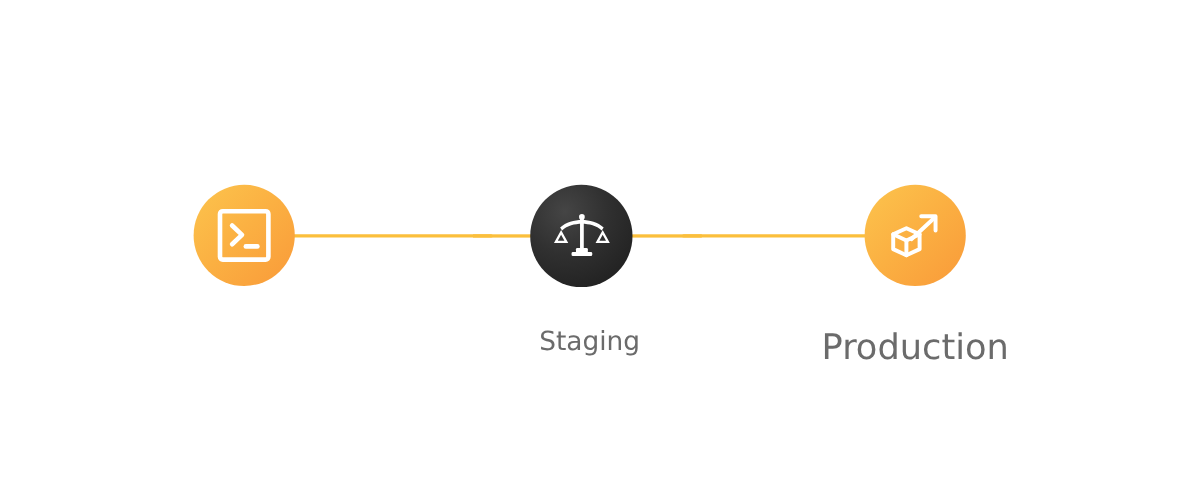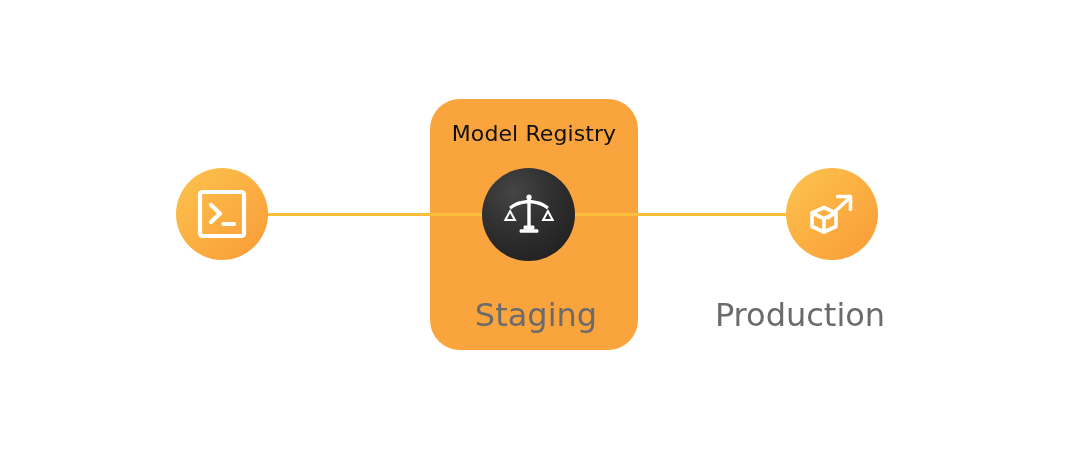--- a/index.html
+++ b/index.html
@@ -54,21 +54,21 @@
     font-size: 22px;
     color: #111111;
     letter-spacing: 0.1px;
   }
   #staging-card-label {
     position: absolute;
     left: 0;
     right: 0;
     top: 296px;
     text-align: center;
-    font-size: 32px;
+    font-size: 24px;
     color: #6b6b6b;
     z-index: 4;
   }
 
   
   #connector-through {
     position: absolute;
     left: 430px;
     top: 213px;
     width: 208px;
@@ -110,21 +110,21 @@
   
   .stage-label {
     position: absolute;
     top: 296px;
     text-align: center;
     font-size: 32px;
     color: #6b6b6b;
     white-space: nowrap;
   }
   #label-experimentation { left: 22px;  width: 400px; }
-  #label-production      { left: 600px; width: 400px; }
+  #label-production      { left: 632px; width: 400px; }
 
   .icon-svg { display: block; }
 </style>
 </head>
 <body>
 
 <div id="stage">
 
   <div class="connector" id="connector-left"></div>
   <div class="connector" id="connector-right"></div>
@@ -132,23 +132,20 @@
   <div class="stage-node" id="node-experimentation">
     <span>
       <svg class="icon-svg" width="56" height="56" viewBox="0 0 56 56" fill="none" stroke="#ffffff" stroke-width="4.2" stroke-linecap="round" stroke-linejoin="round">
         <rect x="6" y="6" width="44" height="44" rx="2.5"></rect>
         <polyline points="17,19 26,27.5 17,36"></polyline>
         <line x1="29.5" y1="38" x2="40" y2="38"></line>
       </svg>
     </span>
   </div>
 
-  <div id="staging-card">
-    <div id="staging-card-title">Model Registry</div>
-  </div>
   <div id="connector-through"></div>
 
   <div id="registry-node">
     <span>
       <svg class="icon-svg" width="52" height="52" viewBox="0 0 52 52" fill="#ffffff">
 
         <circle cx="26" cy="8.2" r="2.6"></circle>
 
         <rect x="24.3" y="9.5" width="3.4" height="31"></rect>
 

